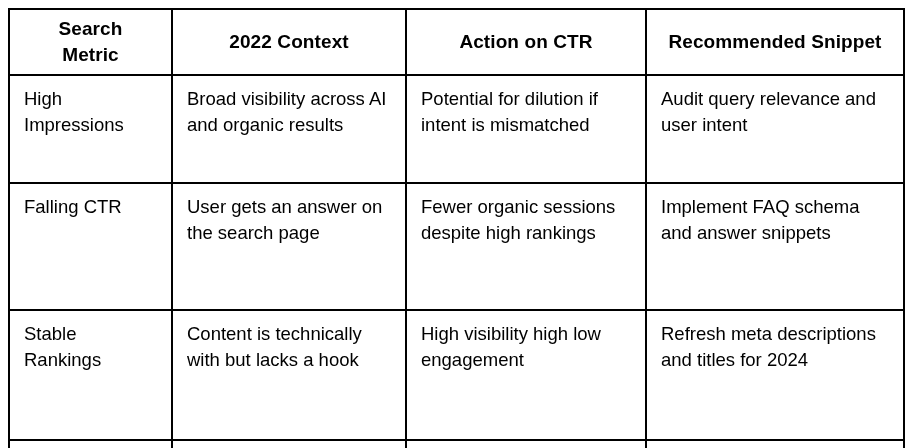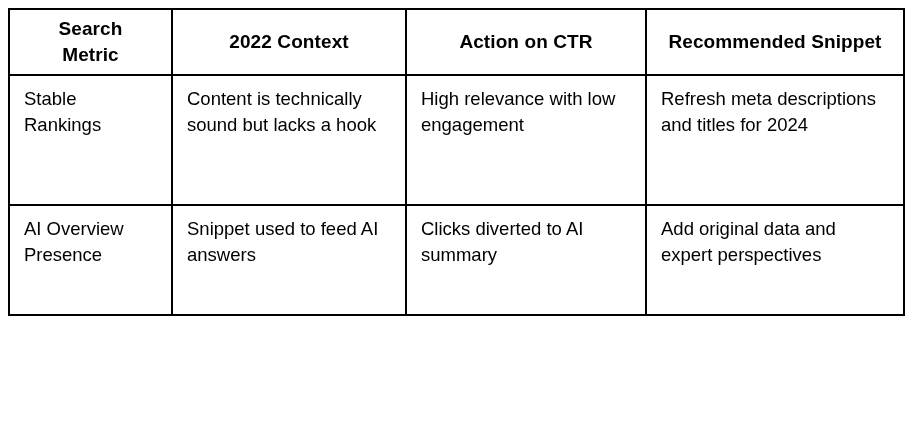--- a/index.html
+++ b/index.html
@@ -77,24 +77,36 @@
     </colgroup>
     <thead>
       <tr>
         <th>Search Metric</th>
         <th>2022 Context</th>
         <th>Action on CTR</th>
         <th>Recommended Snippet</th>
       </tr>
     </thead>
     <tbody>
+      <tr class="r0">
+        <td>High Impressions</td>
+        <td>Broad visibility across AI and organic results</td>
+        <td>Potential for dilution if intent is mismatched</td>
+        <td>Audit query relevance and user intent</td>
+      </tr>
+      <tr class="r1">
+        <td>Falling CTR</td>
+        <td>User gets an answer on the search page</td>
+        <td>Fewer organic sessions despite high rankings</td>
+        <td>Implement FAQ schema and answer snippets</td>
+      </tr>
       <tr class="r2">
         <td>Stable Rankings</td>
-        <td>Content is technically sound but lacks a hook</td>
-        <td>High relevance with low engagement</td>
+        <td>Content is technically with but lacks a hook</td>
+        <td>High visibility high low engagement</td>
         <td>Refresh meta descriptions and titles for 2024</td>
       </tr>
       <tr class="r3">
         <td>AI Overview Presence</td>
         <td>Snippet used to feed AI answers</td>
         <td>Clicks diverted to AI summary</td>
         <td>Add original data and expert perspectives</td>
       </tr>
     </tbody>
   </table>

